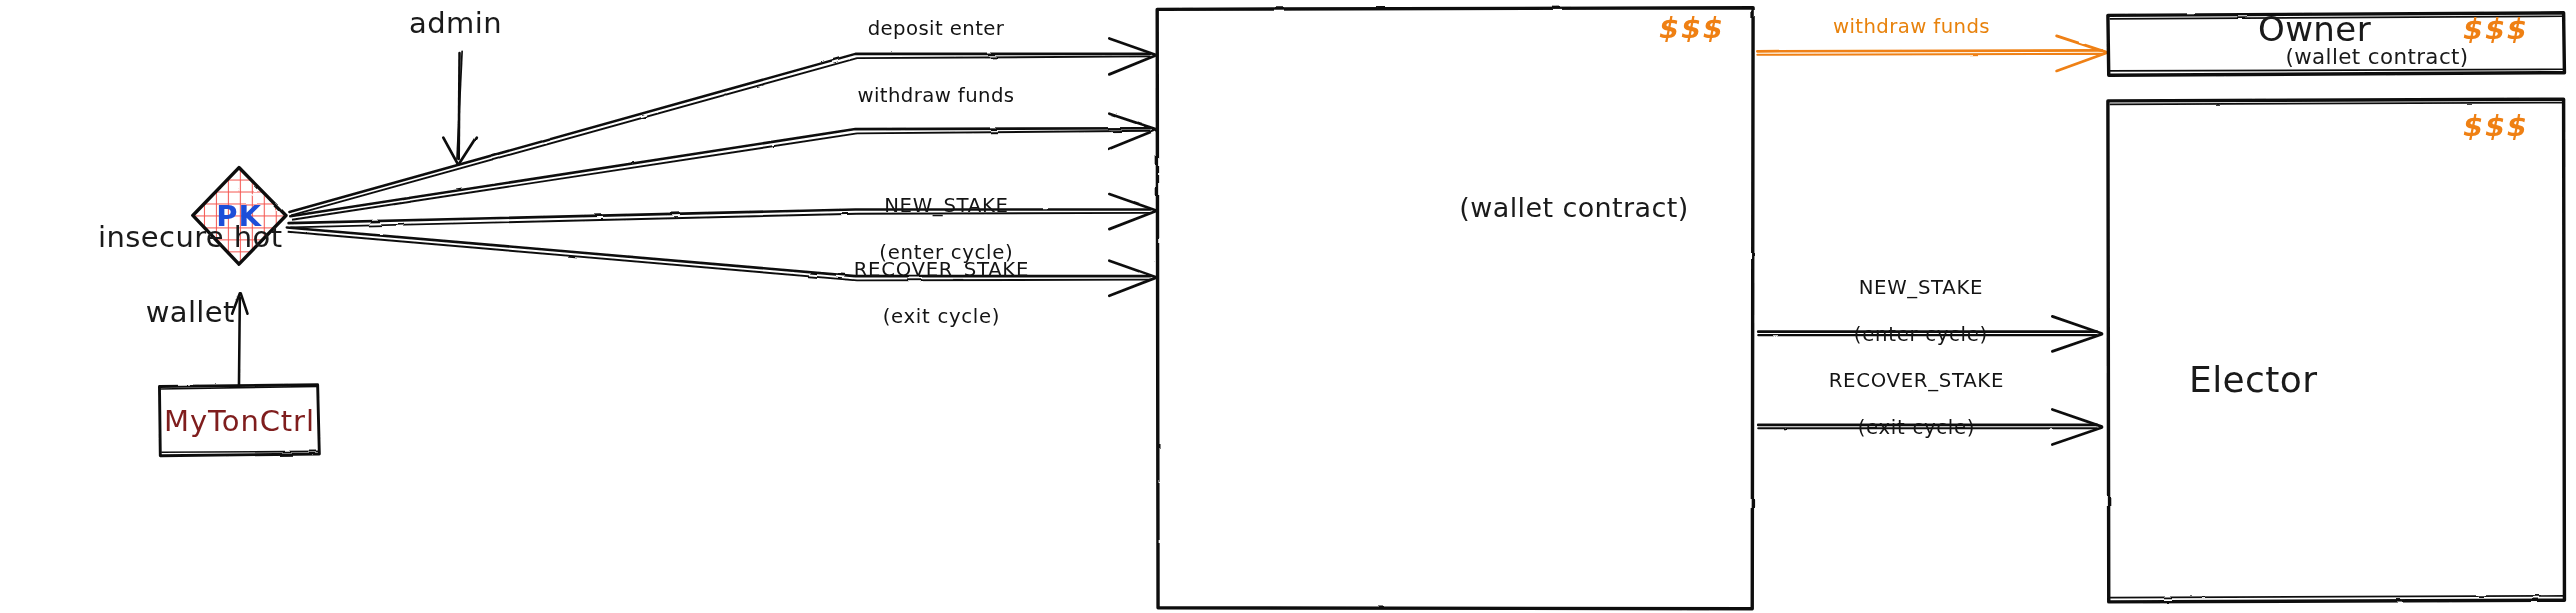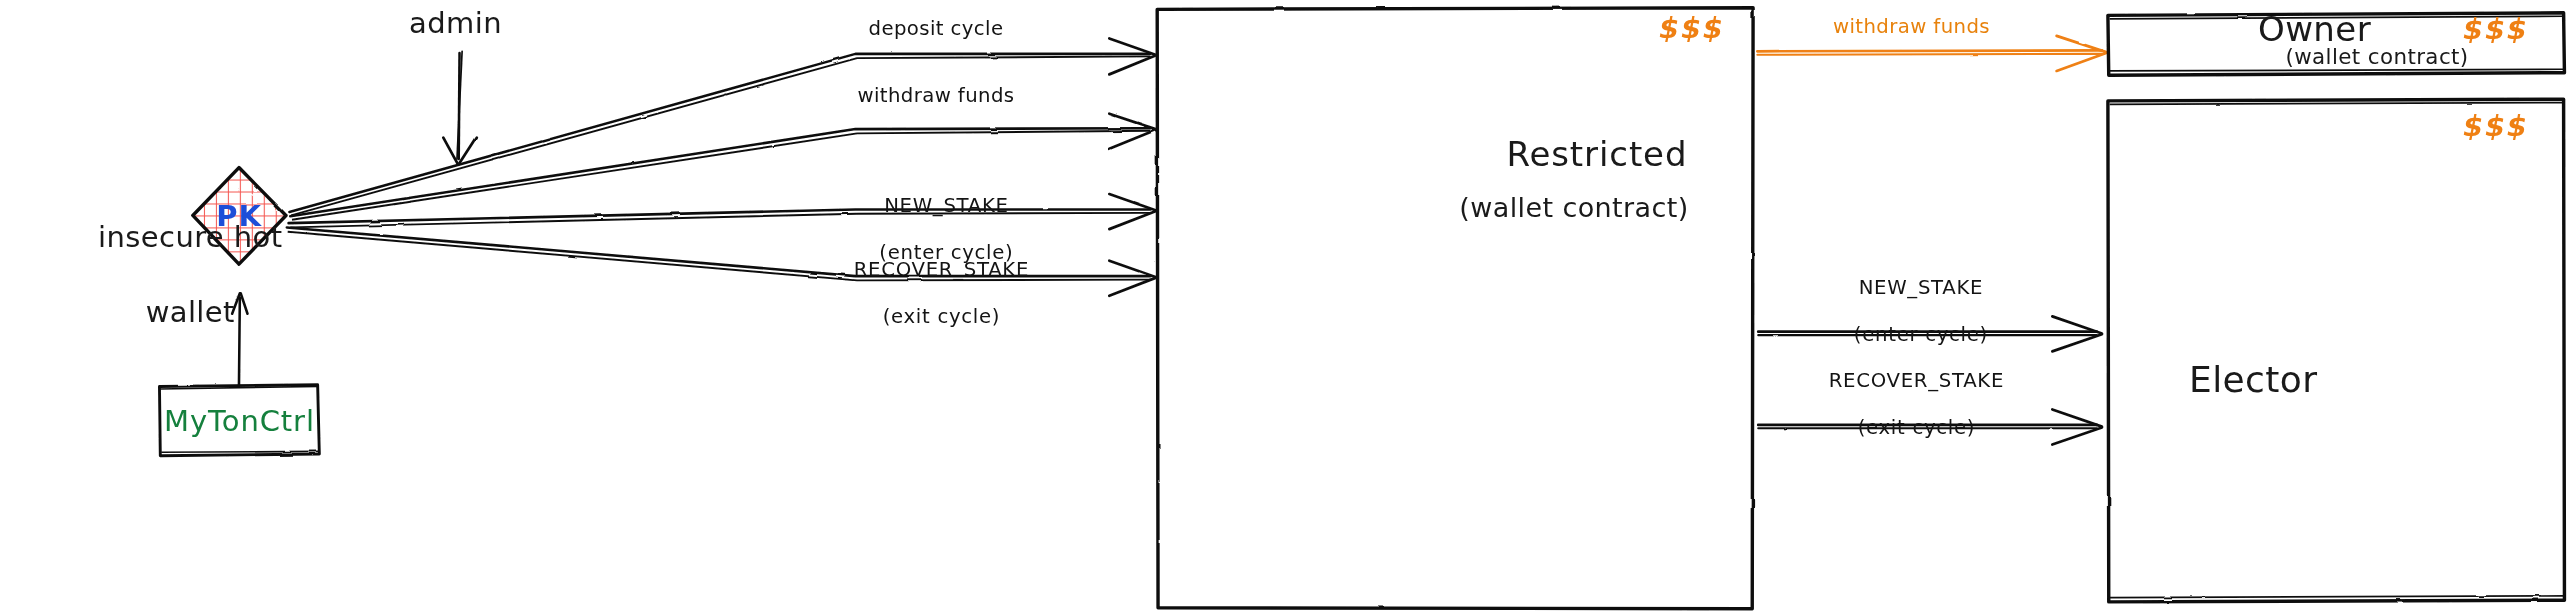--- a/index.html
+++ b/index.html
@@ -69,21 +69,21 @@
     line-height: 1.3;
   }
   .pk-text {
     font-size: 29px;
     font-weight: bold;
     color: #1d4ed8;
     letter-spacing: 0.9px;
   }
   .mtc-text {
     font-size: 29px;
-    color: #15803d;
+    color: #7f1d1d;
     letter-spacing: 0.9px;
   }
 </style>
 </head>
 <body>
 
 <div id="canvas">
 
   <svg id="svg-layer" viewBox="0 0 3012 717">
     <defs>
@@ -193,36 +193,36 @@
 
   <div class="lbl hand side-note" style="left:0px; top:181px; width:342px;">
     <span>insecure hot</span><br>
     <span>wallet</span>
   </div>
 
   <div class="lbl hand pk-text" style="left:192px; top:199px; width:94px; text-align:center;">PK</div>
 
   <div class="lbl hand mtc-text" style="left:159px; top:404px; width:161px; text-align:center;">MyTonCtrl</div>
 
-  <div class="lbl hand edge-label" style="left:812px; top:17px; width:248px;">deposit cycle</div>
+  <div class="lbl hand edge-label" style="left:812px; top:17px; width:248px;">deposit enter</div>
 
   <div class="lbl hand edge-label" style="left:812px; top:84px; width:248px;">withdraw funds</div>
 
   <div class="lbl hand edge-label mono-ish" style="left:804px; top:171px; width:257px;">
     <span>NEW_STAKE</span><br>
     <span>(enter cycle)</span>
   </div>
 
   <div class="lbl hand edge-label mono-ish" style="left:795px; top:235px; width:265px;">
     <span>RECOVER_STAKE</span><br>
     <span>(exit cycle)</span>
   </div>
 
   <div class="lbl hand big-node-title" style="left:1334px; top:94px; width:479px;">
-    <span>Restricted</span><br>
+    <br>
   </div>
 
   <div class="lbl hand node-sub" style="left:1283px; top:192px; width:582px;">(wallet contract)</div>
 
   <div class="lbl hand money" style="left:1659px; top:11px;">$$$</div>
 
   <div class="lbl hand edge-label orange" style="left:1796px; top:15.4px; width:231px;">withdraw funds</div>
 
   <div class="lbl hand" style="left:2258px; top:8.6px; width:239px; font-size:34px; text-align:left;">Owner</div>
 

